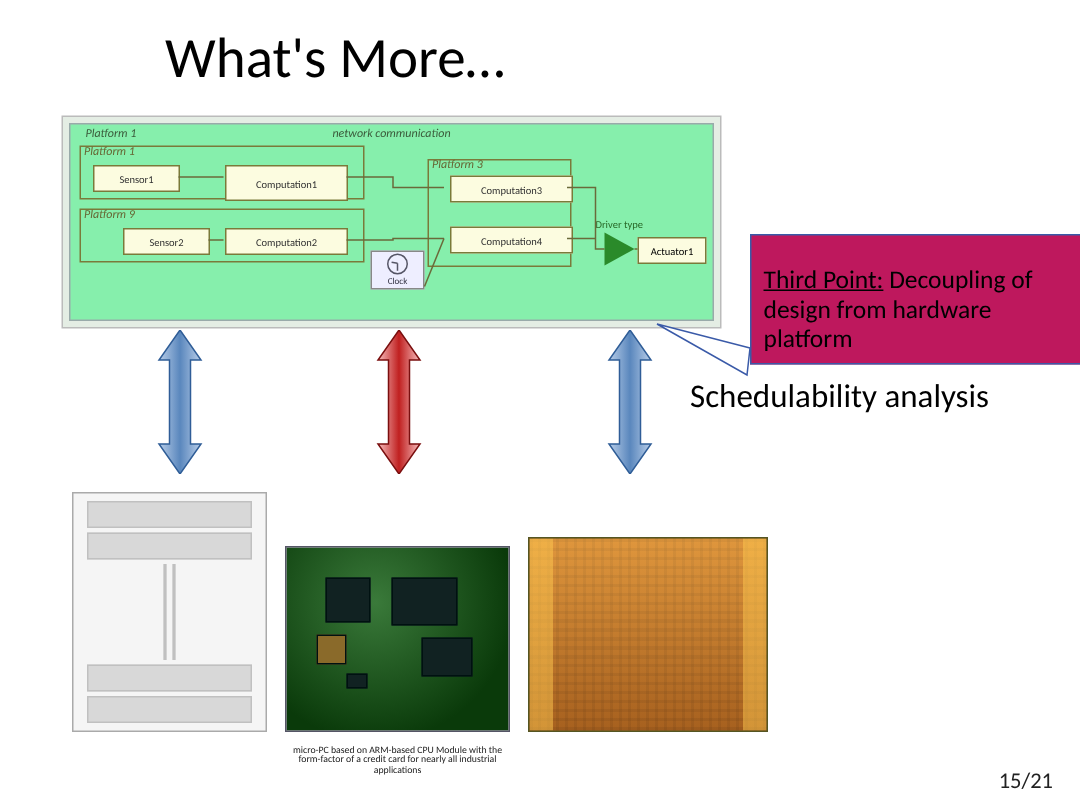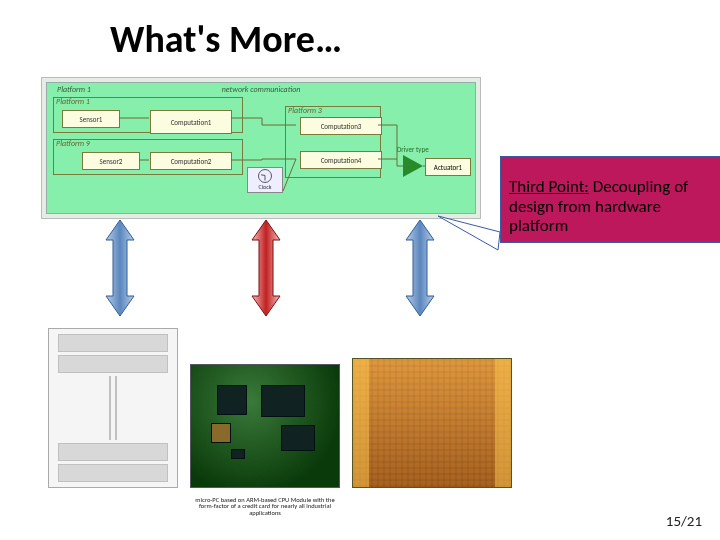--- a/index.html
+++ b/index.html
@@ -1,19 +1,19 @@
 <!DOCTYPE html>
 <html><head>
 <meta charset="utf-8">
 <style>
   * { margin: 0; padding: 0; box-sizing: border-box; }
   html, body { width: 720px; height: 540px; font-family: "Calibri", "Segoe UI", Arial, sans-serif; background: #fff; color: #000; }
   .slide { position: relative; width: 720px; height: 540px; overflow: hidden; }
 
-  .title { position: absolute; top: 16px; left: 110px; font-size: 38px; font-weight: 700; }
+  .title { position: absolute; top: 16px; left: 110px; font-size: 38px; font-weight: 400; }
 
   
   .sysbox-wrap {
     position: absolute; top: 82px; left: 46px; width: 430px; height: 132px;
     background: #86efac; border: 1px solid #9aa; padding: 6px 8px;
     box-shadow: 0 0 0 4px #e4ede4, 0 0 0 5px #bbb;
   }
   .sys-top-label-l, .sys-top-label-r {
     position: absolute; top: 1px; font-size: 8px; font-style: italic; color: #3a5a3a;
   }
@@ -169,20 +169,21 @@
 
   <div class="callout">
     <span class="ul">Third Point:</span><span> Decoupling of design from hardware platform</span>
   </div>
   <div class="callout-tail" style="left:438px; top:214px;">
     <svg width="80" height="50">
       <polygon points="62,18 0,2 60,36" fill="#fff" stroke="#3a5aa8" stroke-width="1"></polygon>
     </svg>
   </div>
 
+  <div class="sched-text">Schedulability analysis</div>
 
   <div class="darrow" style="left:100px; top:220px;">
     <svg width="40" height="96">
         <defs>
       <linearGradient id="g1" x1="0" x2="1">
             <stop offset="0" stop-color="#b8cde8"></stop>
             <stop offset="0.5" stop-color="#5a87bd"></stop>
             <stop offset="1" stop-color="#b8cde8"></stop>
           </linearGradient>
     </defs>

